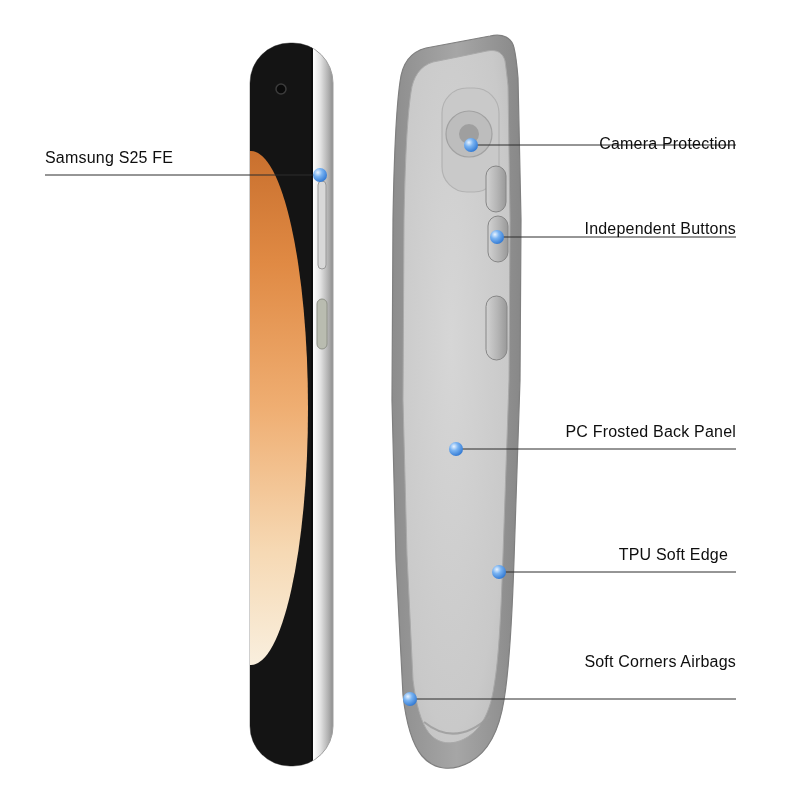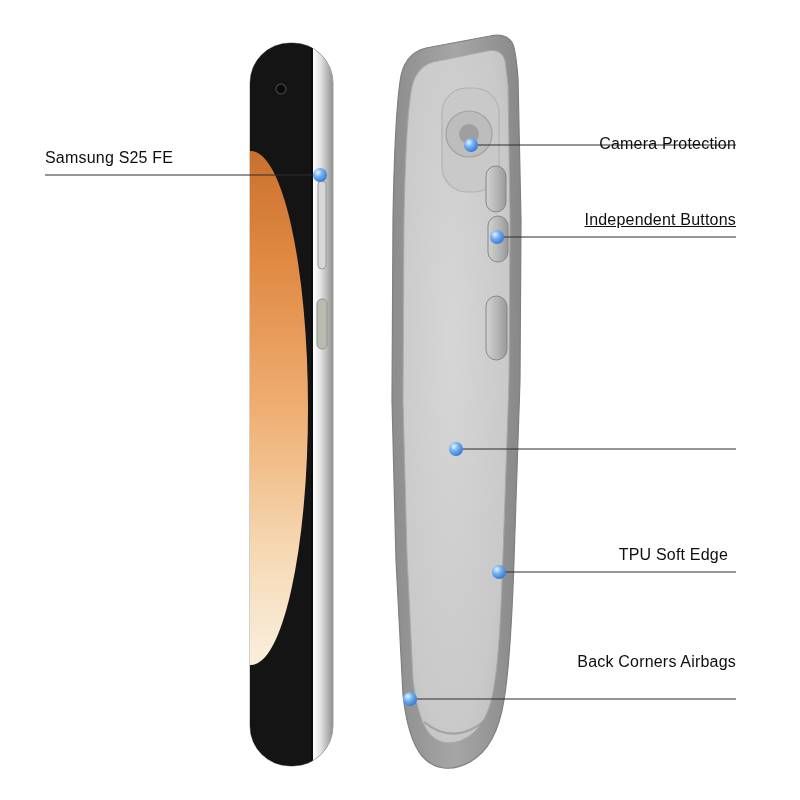--- a/index.html
+++ b/index.html
@@ -136,22 +136,23 @@
       <circle cx="456" cy="449" r="7" fill="url(#dotGrad)"></circle>
       <circle cx="499" cy="572" r="7" fill="url(#dotGrad)"></circle>
       <circle cx="410" cy="699" r="7" fill="url(#dotGrad)"></circle>
     </g>
   </svg>
 
   <div class="callout-label" style="left:45px; top:149px;">Samsung S25 FE</div>
 
   <div class="callout-label align-right" style="right:64px; top:119px;margin-top:16px;">Camera Protection</div>
 
-  <div class="callout-label align-right" style="right:64px; top:211px;text-decoration:underline;">Independent Buttons</div>
+  <div class="callout-label align-right" style="right:64px; top:220px;">Independent Buttons</div>
 
+  <div class="callout-label align-right" style="right:64px; top:423px;">PC Frosted Back Panel</div>
 
   <div class="callout-label align-right" style="right:72px; top:546px;">TPU Soft Edge</div>
 
   <div class="callout-label align-right" style="right:64px; top:651px; line-height:22px;">
-    <div>Back Corners Airbags</div>
+    <div>Soft Corners Airbags</div>
   </div>
 
 </div>
 
 </body></html>

